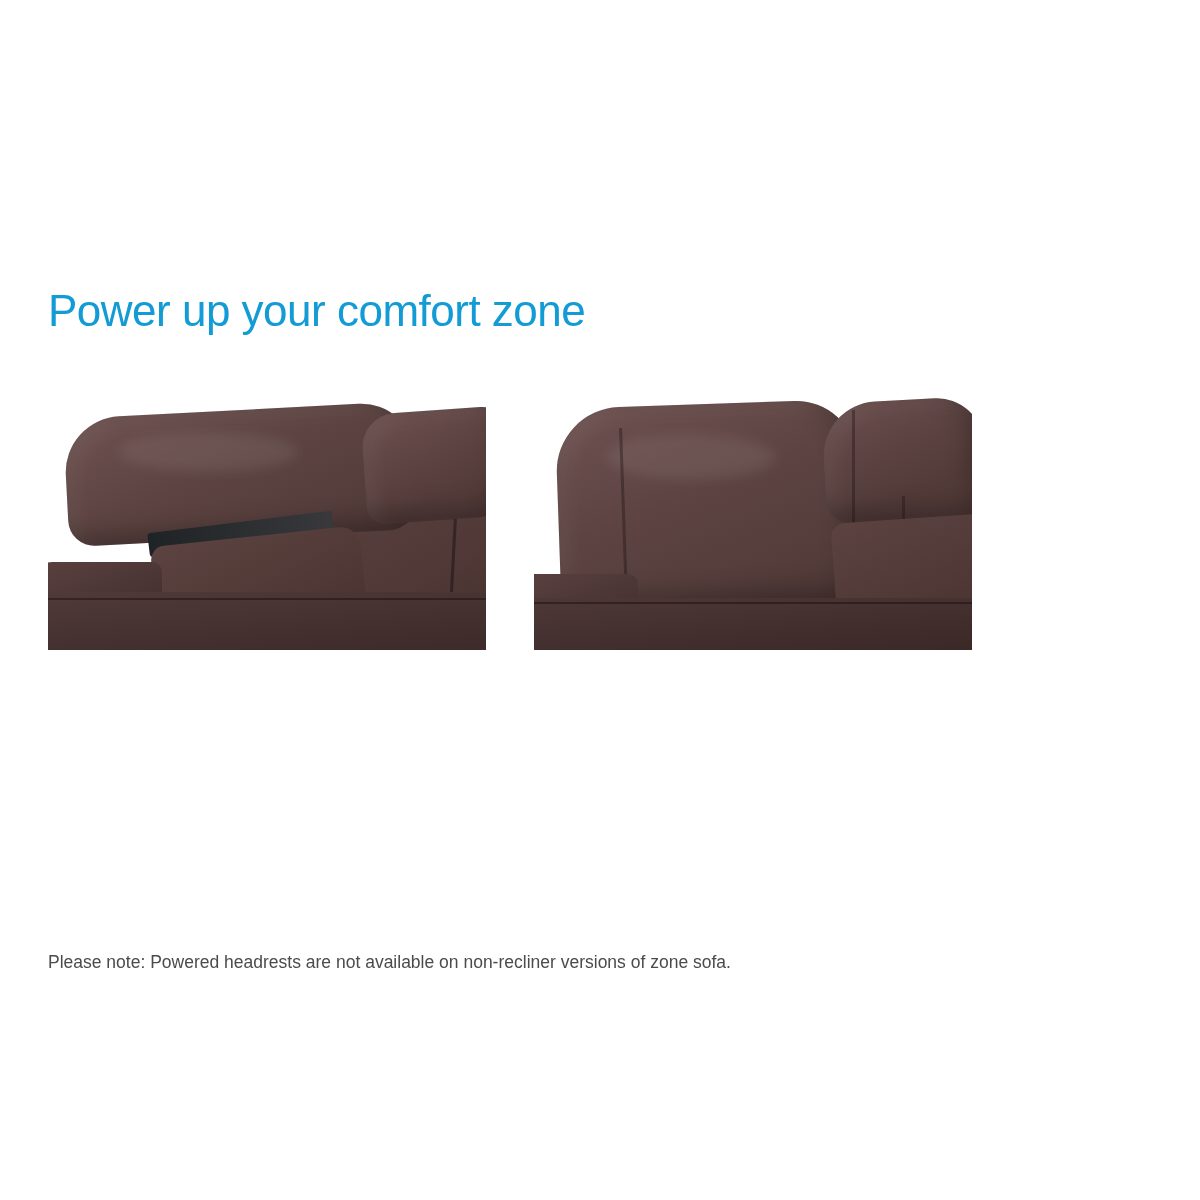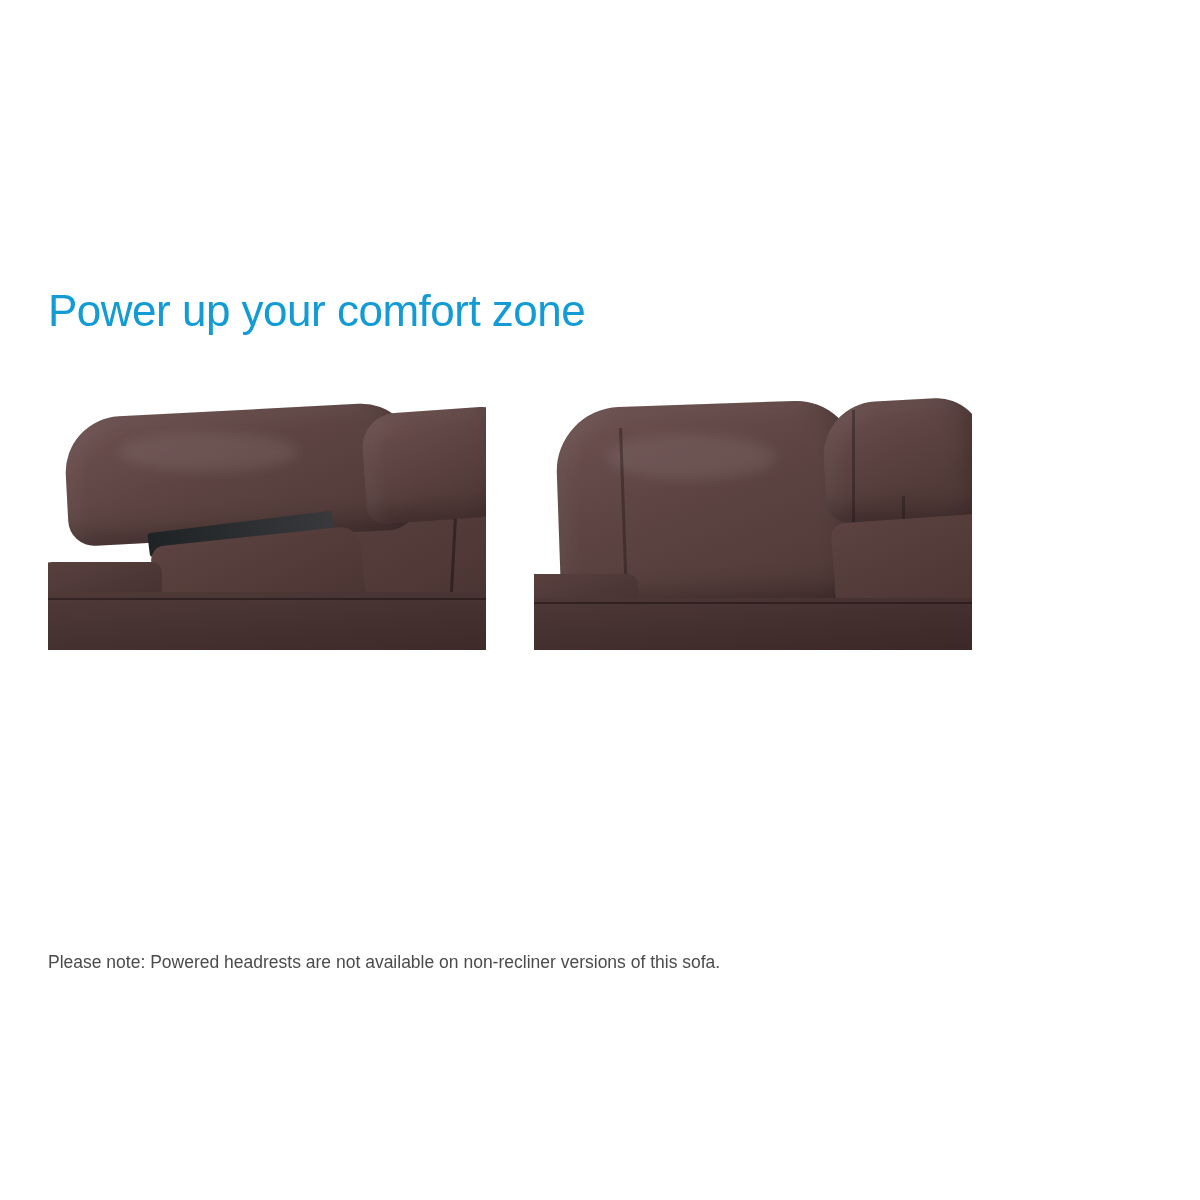--- a/index.html
+++ b/index.html
@@ -198,16 +198,16 @@
 
         <div class="seat-base dark2" style="left:-16px; top:212px; width:480px; height:56px; border-radius:10px 22px 0 0; background:linear-gradient(175deg,#4d3836,#3a2826);"></div>
         <div class="seam" style="left:0px; top:216px; width:470px; height:2px; background:rgba(20,12,12,0.45);"></div>
       </div>
     </div>
 
   </div>
 
 
   <div class="note">
-    <p style="margin:0;">Please note: Powered headrests are not available on non-recliner versions of this sofa.</p>
+    <p style="margin:0;">Please note: Powered headrests are not available on non-recliner versions of zone sofa.</p>
   </div>
 
 </div>
 
 </body></html>

